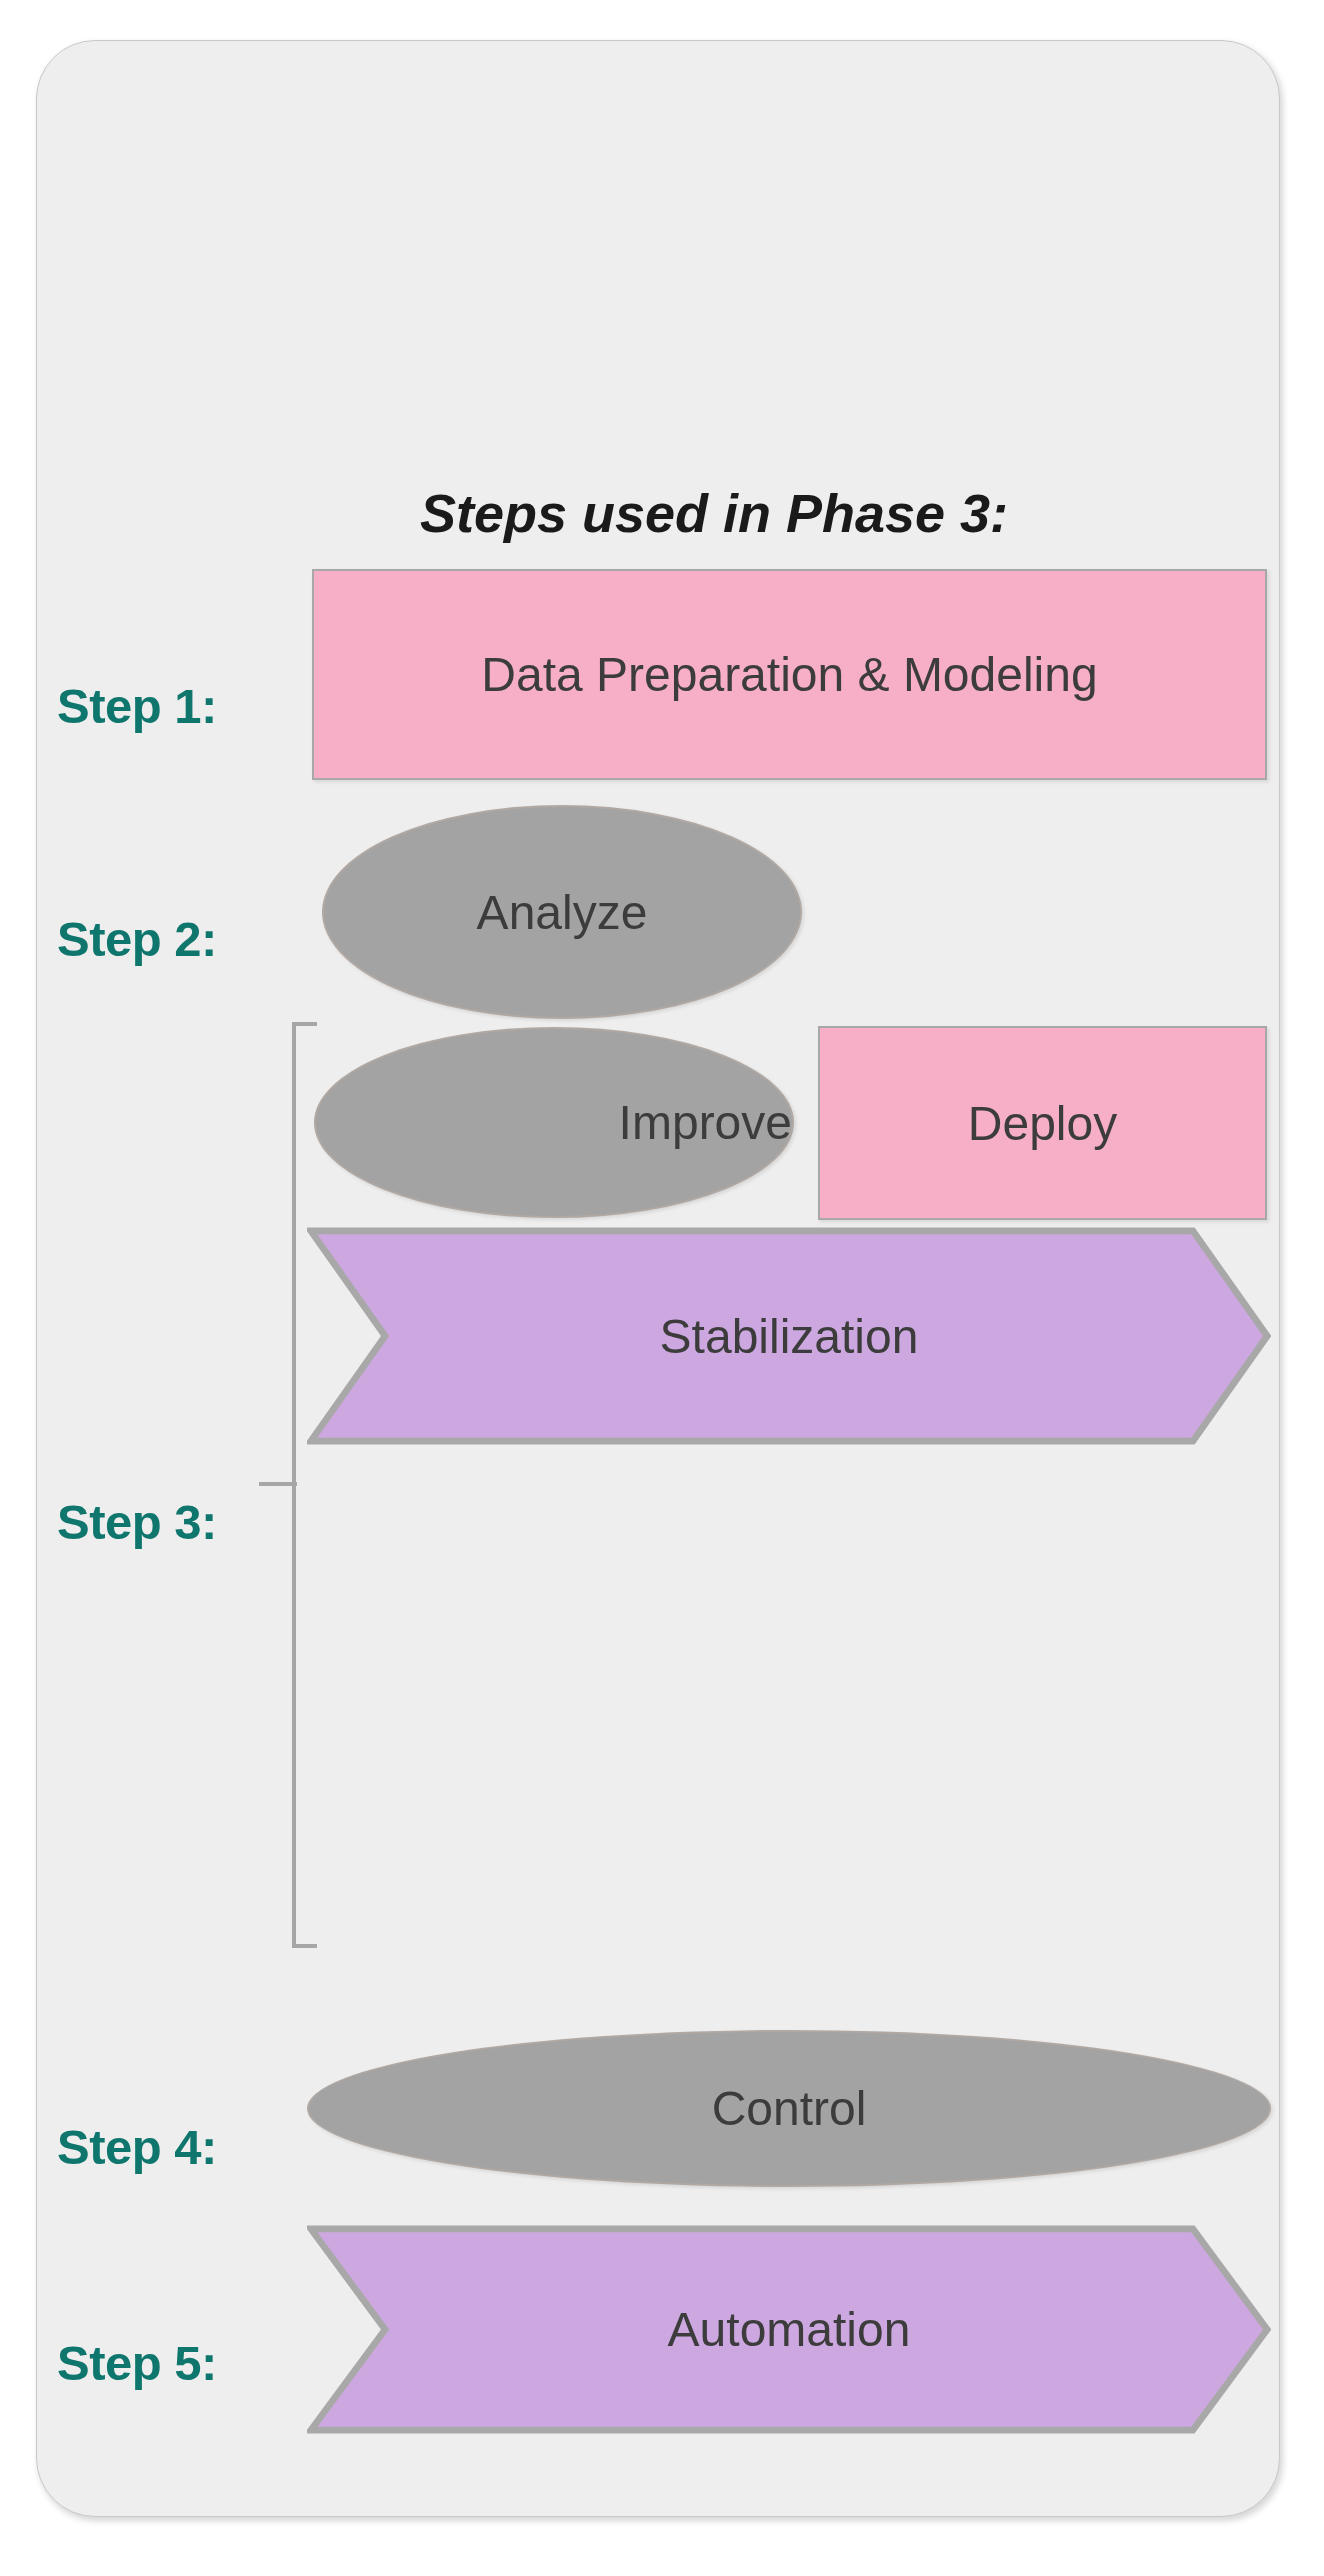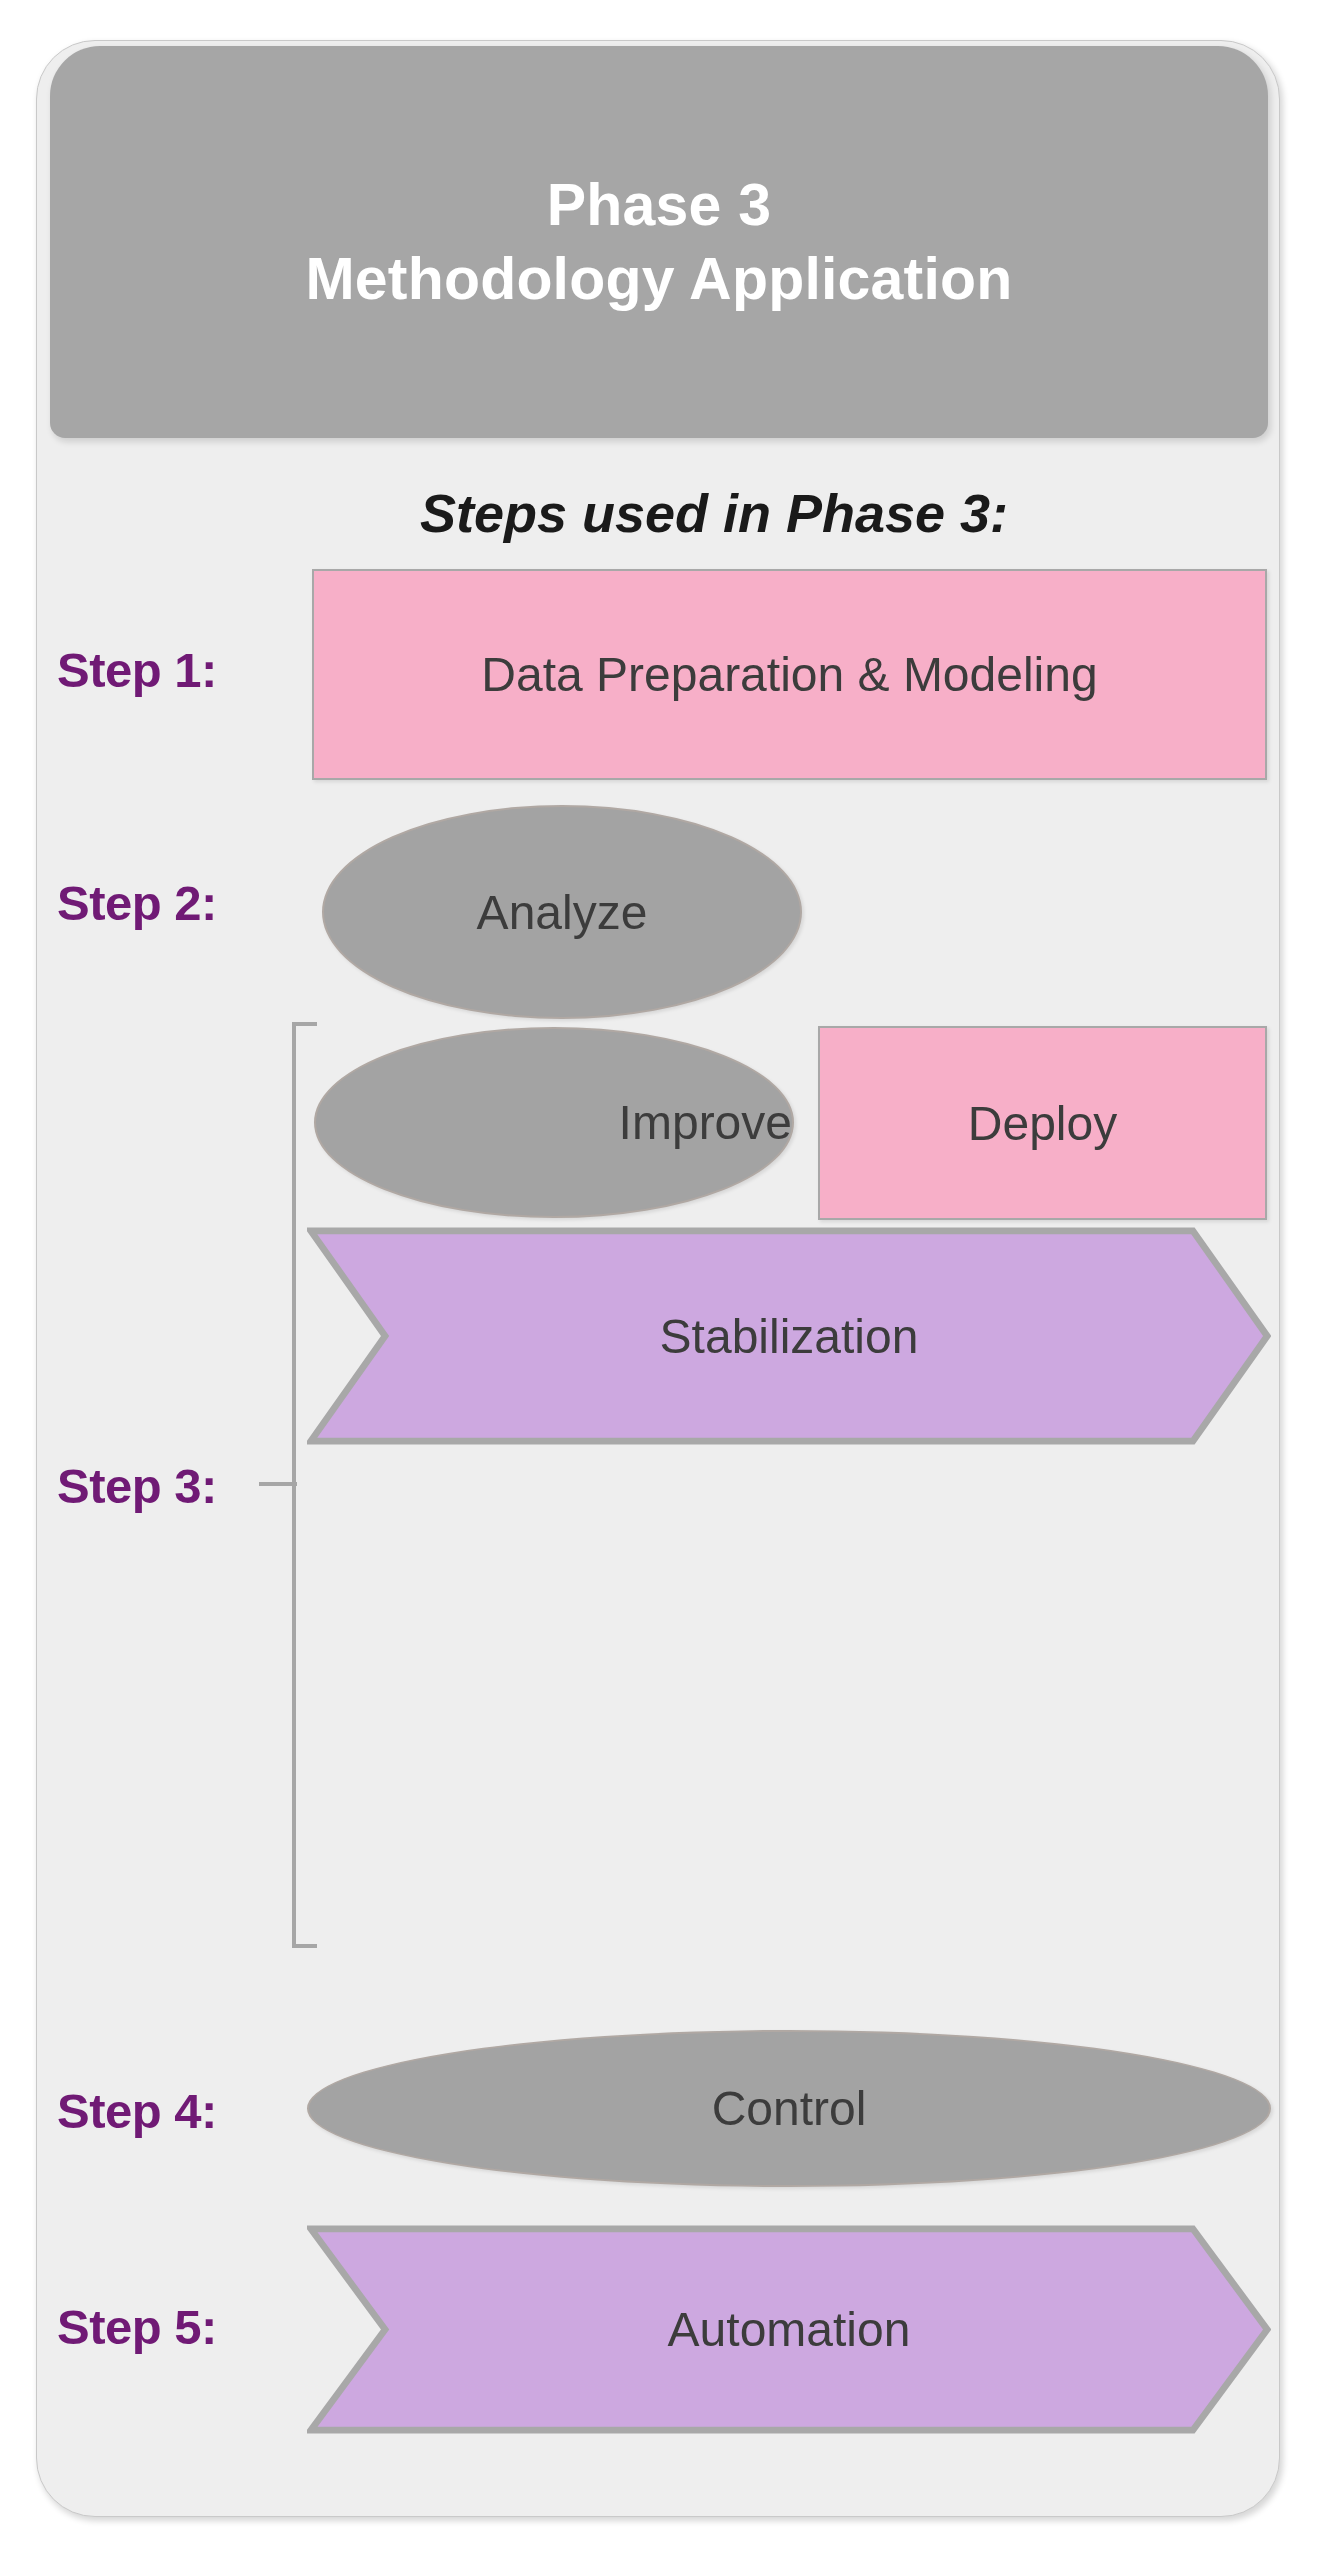--- a/index.html
+++ b/index.html
@@ -72,23 +72,24 @@
     font-style: italic;
     color: #1a1a1a;
     white-space: nowrap;
   }
 
   
   .step-label {
     position: absolute;
     font-size: 49px;
     font-weight: bold;
-    color: #701a75;
+    color: #0f766e;
     white-space: nowrap;
     letter-spacing: -0.5px;
+    margin-top: 36px;
   }
 
   
   .rect-box {
     position: absolute;
     background: #f7afc8;
     border: 2.9px solid #a8a8a8;
     box-sizing: border-box;
     display: flex;
     align-items: center;
@@ -154,24 +155,20 @@
     background: #a6a6a6;
   }
 </style>
 </head>
 <body>
 
 <div id="root">
 
   <div class="card"></div>
 
-  <div class="header">
-    <div class="header-line">Phase 3</div>
-    <div class="header-line">Methodology Application</div>
-  </div>
 
   <div class="subtitle">Steps used in Phase 3:</div>
 
   <div class="bracket"></div>
   <div class="bracket-tick"></div>
 
   <div class="step-label" style="left:57px; top:642px;">Step 1:</div>
   <div class="rect-box" style="left:312px; top:569px; width:955px; height:211px;">
     <span class="lbl">Data Preparation &amp; Modeling</span>
   </div>

